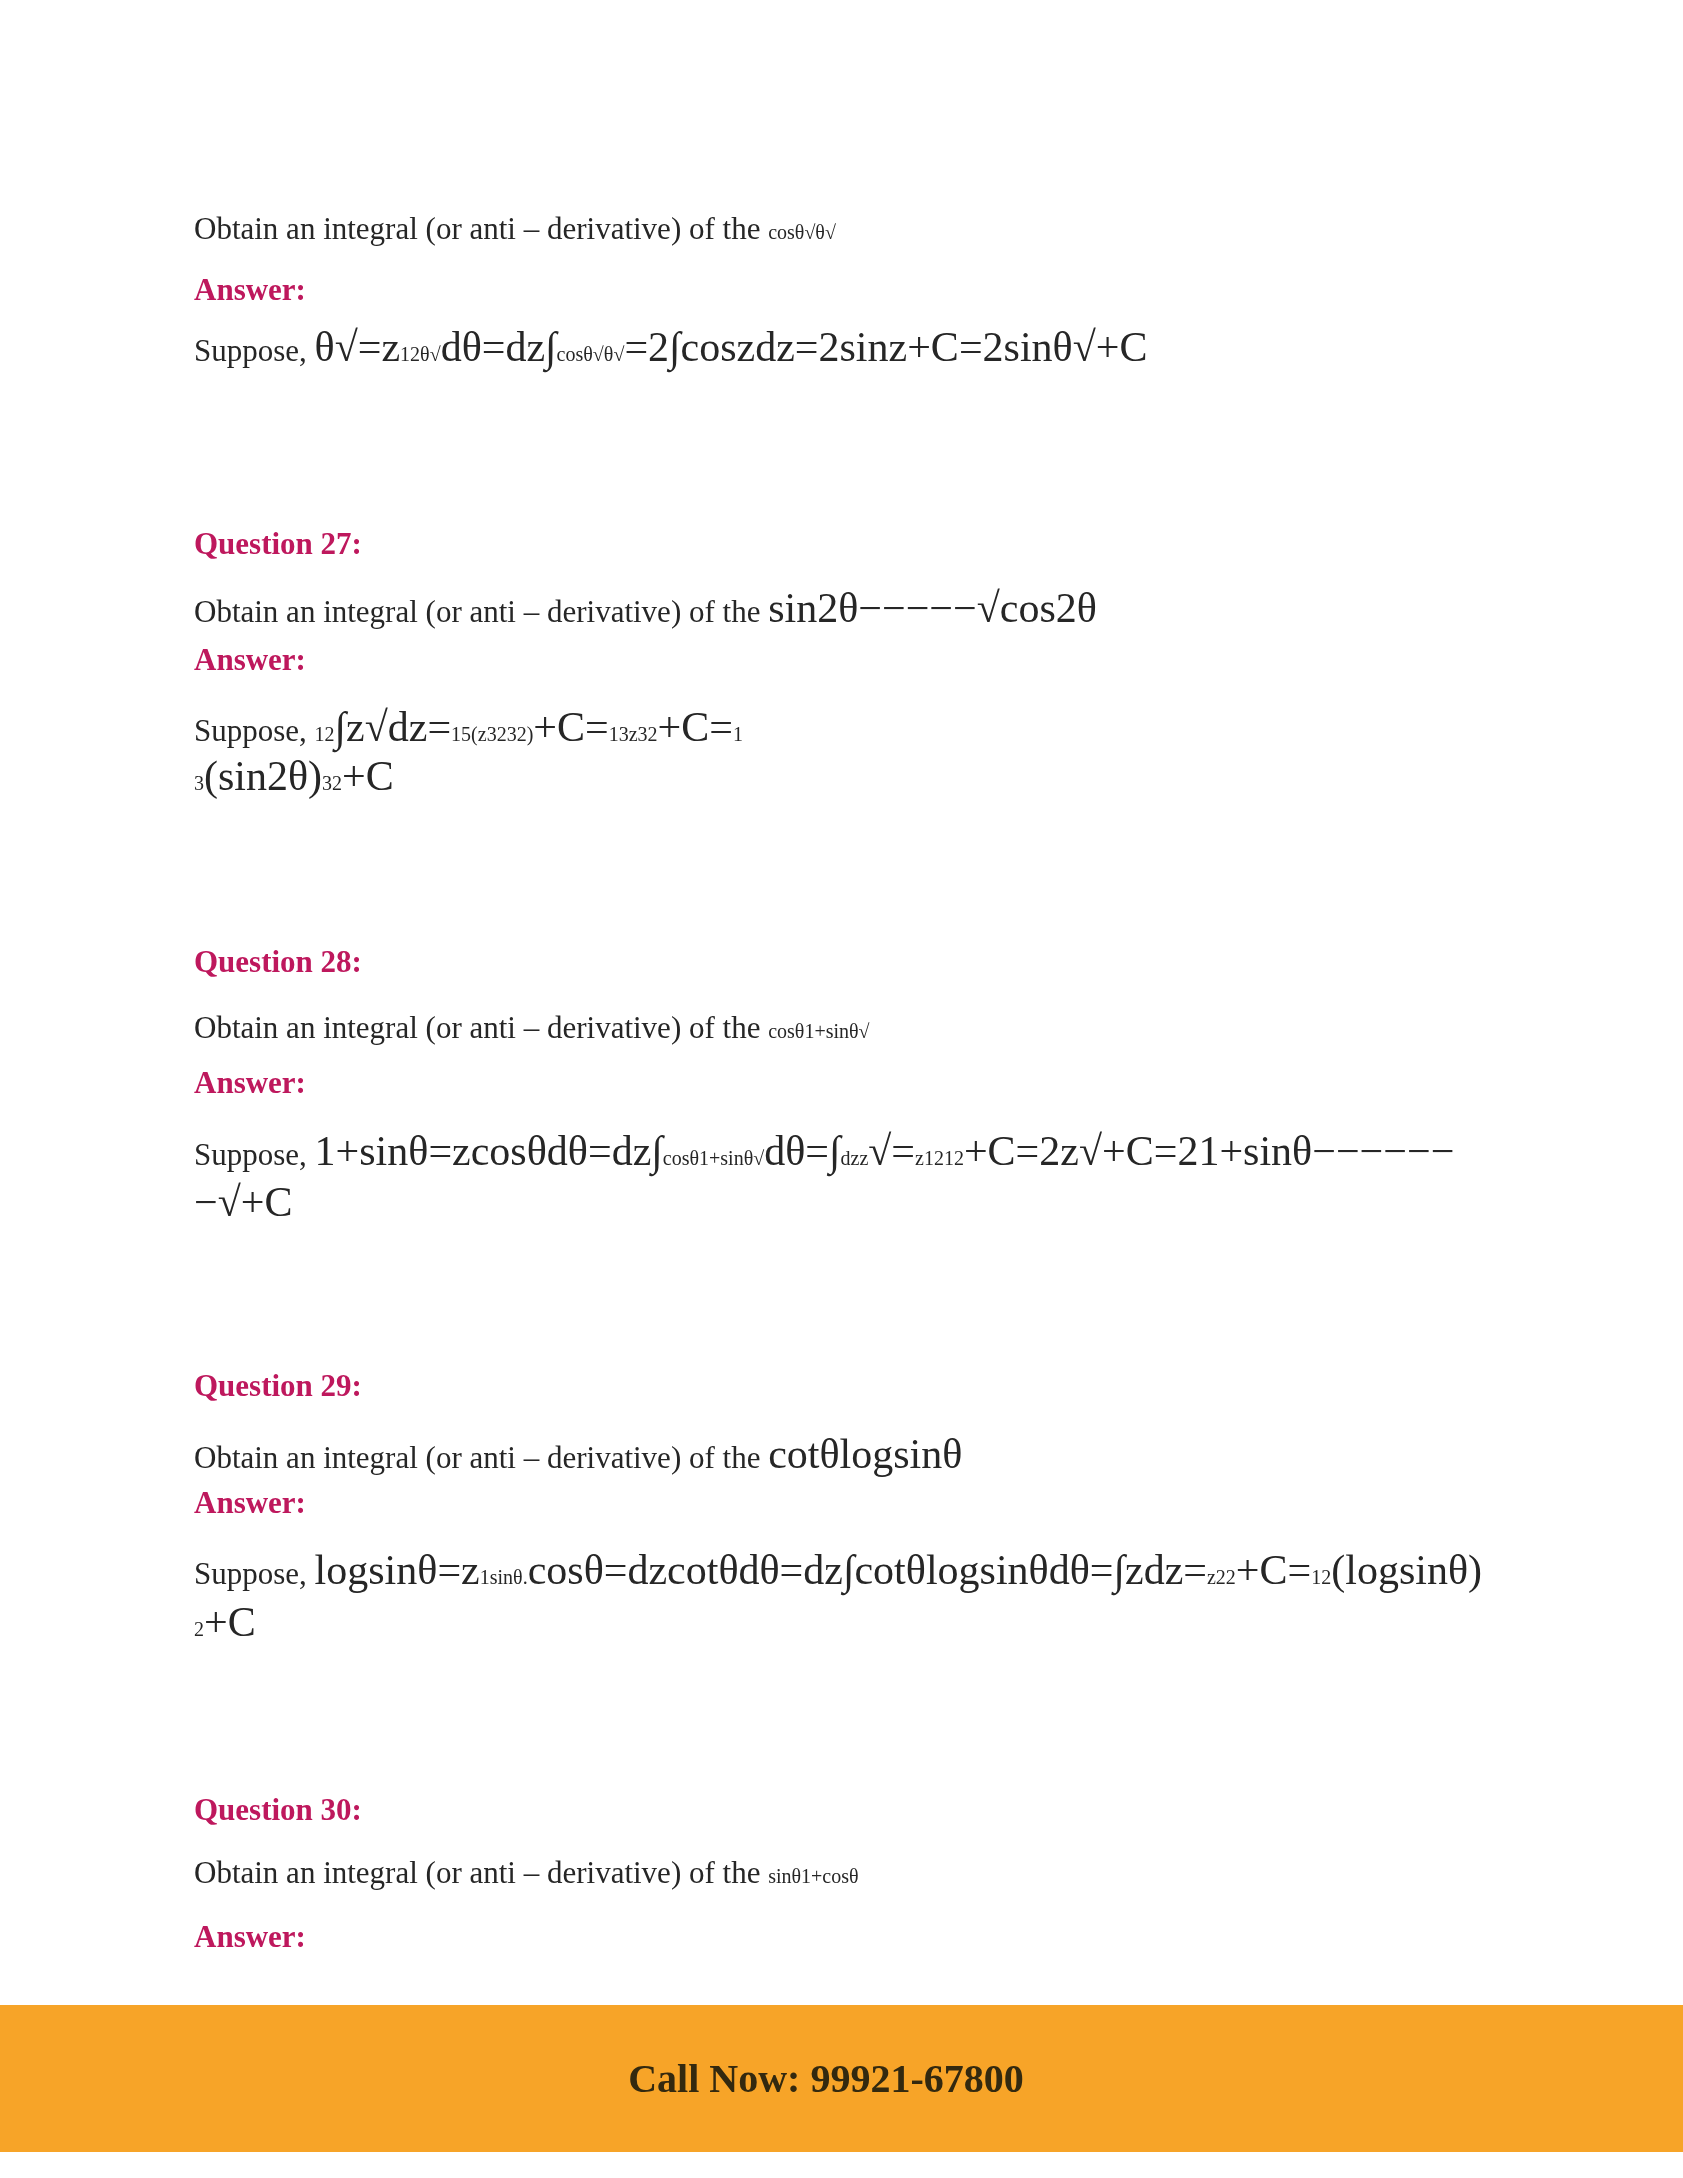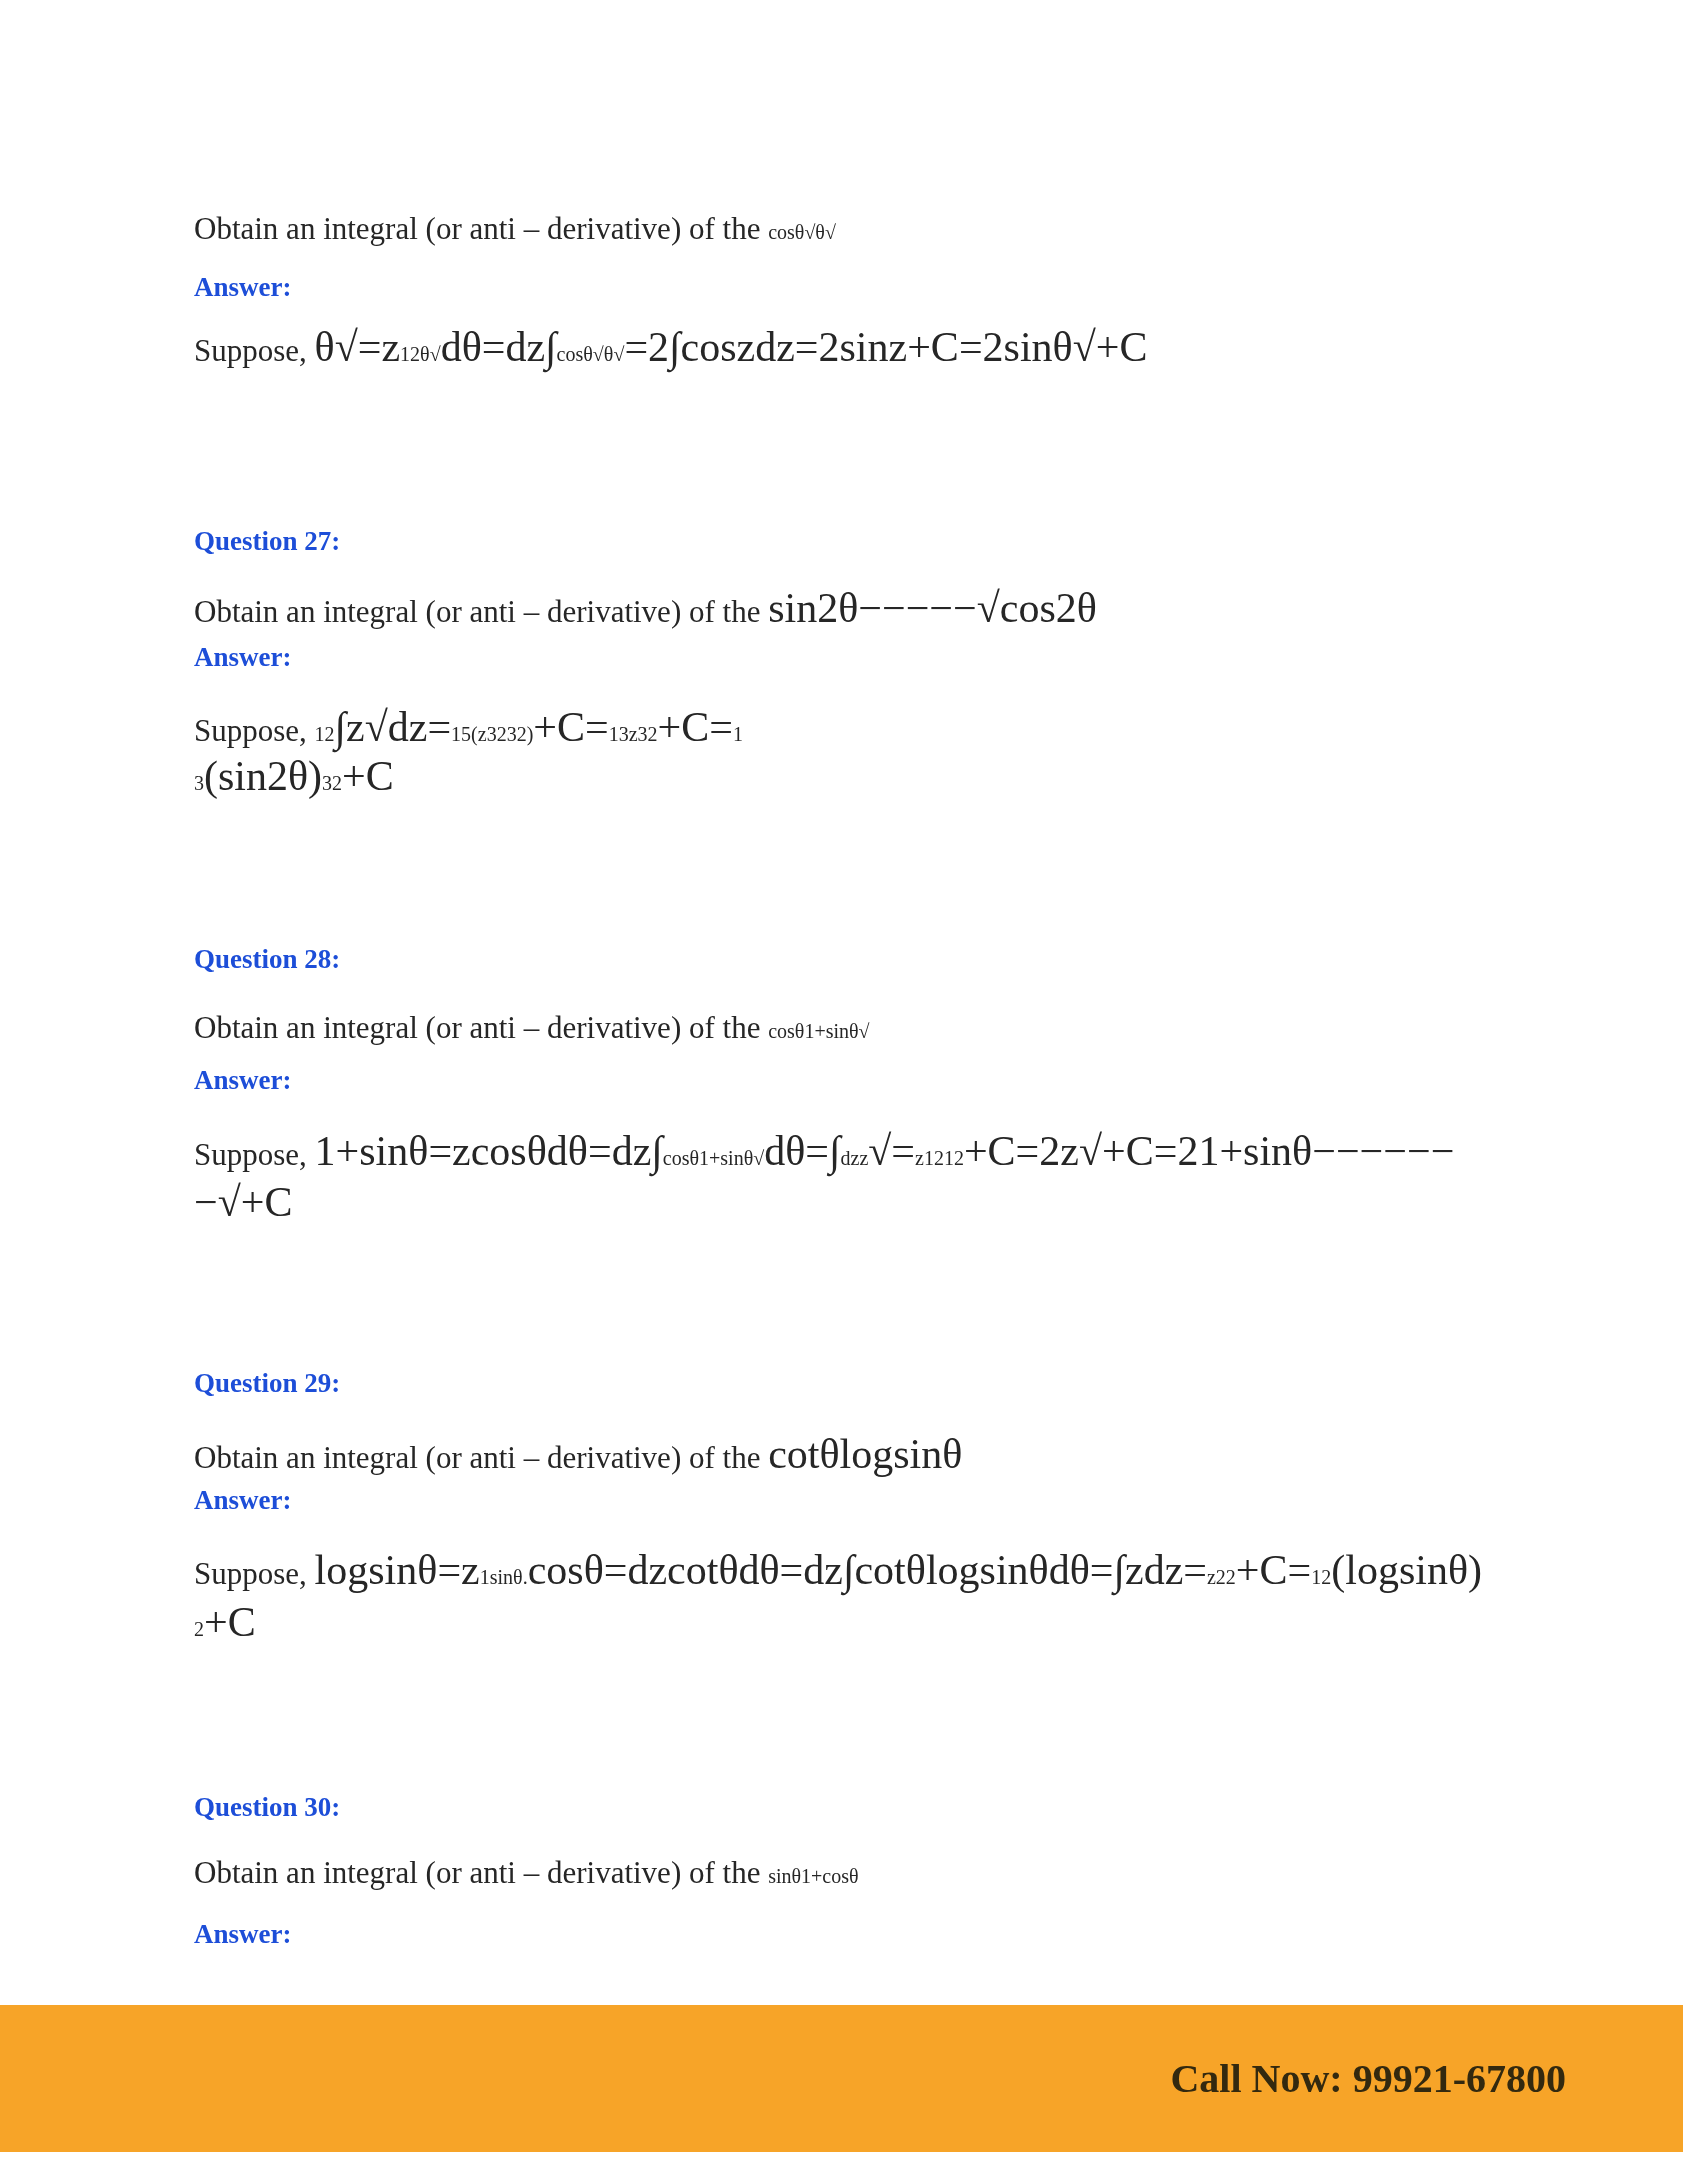--- a/index.html
+++ b/index.html
@@ -15,33 +15,33 @@
     position:absolute;
     left:194px;
     display:flex;
     align-items:baseline;
     white-space:pre;
     line-height:1.15;
     margin:0;
   }
   .heading{
     font-weight:bold;
-    font-size:27px;
-    color:#1d4ed8;
+    font-size:31px;
+    color:#be185d;
   }
   .seg-n{font-size:31px;}
   .seg-b{font-size:42px;}
   .seg-s{font-size:20px;}
   .footer{
     position:absolute;
     left:0;top:2005px;
     width:1683px;height:147px;
     display:flex;
     align-items:center;
-    justify-content:flex-end;
+    justify-content:center;
     box-sizing:border-box;
     padding:0 117px 0 86px;
     font-weight:bold;
     font-size:40px;
   }
 </style>
 </head>
 <body>
 
 <div class="page" style="background: rgb(255, 255, 255); color: rgb(38, 38, 38);">

